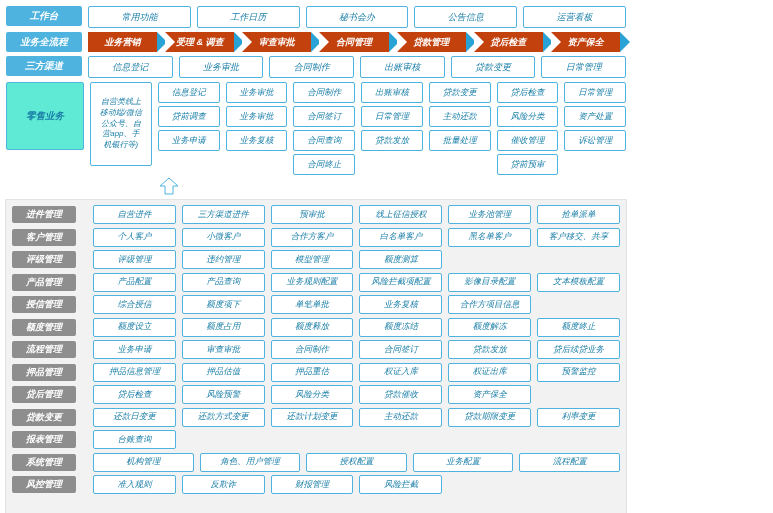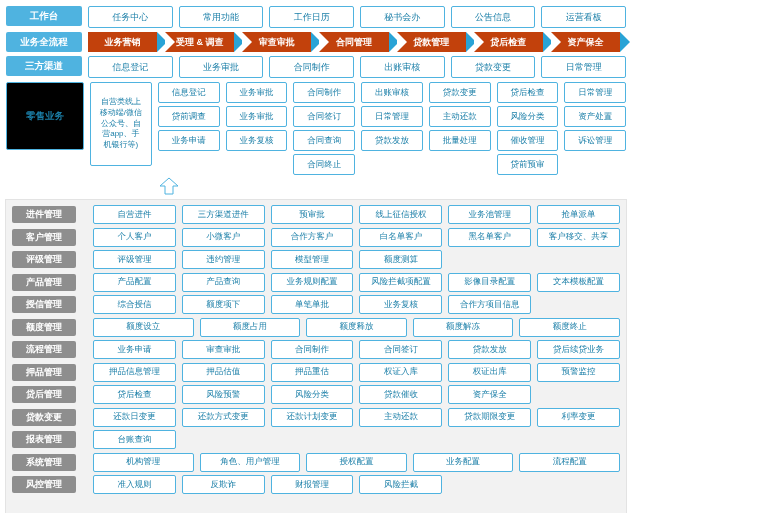--- a/index.html
+++ b/index.html
@@ -4,21 +4,21 @@
 <style>
   html,body{margin:0;padding:0;}
   body{
     width:773px;height:513px;
     background:#ffffff;
     font-family:"Liberation Sans","DejaVu Sans",sans-serif;
     font-size:9px;
     color:#333;
     overflow:hidden;
   }
-  .page{position:relative;width:632px;height:513px;box-sizing:border-box;}
+  .page{position:relative;width:632px;height:513px;box-sizing:border-box;font-style:italic;}
 
   
   .top{padding:6px 6px 2px 6px;}
   .row{display:flex;align-items:stretch;margin-bottom:4px;}
   .lbl{
     width:76px;min-width:76px;
     background:#4fb3e0;
     color:#fff;
     font-weight:bold;
     font-size:9.5px;
@@ -63,21 +63,21 @@
     border-left:10px solid #fff;
     border-top:10px solid transparent;
     border-bottom:10px solid transparent;
   }
   .arw:first-child:before{display:none;}
 
   
   .retail{display:flex;margin-bottom:4px;}
   .retail .lbl{
     width:76px;min-width:76px;height:66px;
-    border:1px solid #4fb3e0;background:#000000;color:#1b7fa8;font-weight:bold;
+    border:1px solid #4fb3e0;background:#5eead4;color:#1b7fa8;font-weight:bold;
   }
   .grid{display:flex;flex:1;margin-left:6px;gap:6px;}
   .gcol{flex:1;display:flex;flex-direction:column;gap:3px;}
   .gcell{
     border:1px solid #4fb3e0;background:#fff;color:#1b7fa8;
     height:19px;display:flex;align-items:center;justify-content:center;
     font-size:8.5px;border-radius:2px;text-align:center;line-height:1.1;
   }
   .gcell.big{height:66px;font-size:8px;padding:8px;line-height:1.35;}
 
@@ -115,21 +115,20 @@
 </head>
 <body>
 
 <div class="page">
 
   <div class="top">
 
     <div class="row">
       <div class="lbl">工作台</div>
       <div class="cells">
-        <div class="cell">任务中心</div>
         <div class="cell">常用功能</div>
         <div class="cell">工作日历</div>
         <div class="cell">秘书会办</div>
         <div class="cell">公告信息</div>
         <div class="cell">运营看板</div>
       </div>
     </div>
 
     <div class="row">
       <div class="lbl">业务全流程</div>
@@ -282,20 +281,21 @@
         <div class="pcell ghost"></div>
       </div>
     </div>
 
     <div class="prow">
       <div class="plbl">额度管理</div>
       <div class="pcells">
         <div class="pcell">额度设立</div>
         <div class="pcell">额度占用</div>
         <div class="pcell">额度释放</div>
+        <div class="pcell">额度冻结</div>
         <div class="pcell">额度解冻</div>
         <div class="pcell">额度终止</div>
       </div>
     </div>
 
     <div class="prow">
       <div class="plbl">流程管理</div>
       <div class="pcells">
         <div class="pcell">业务申请</div>
         <div class="pcell">审查审批</div>

